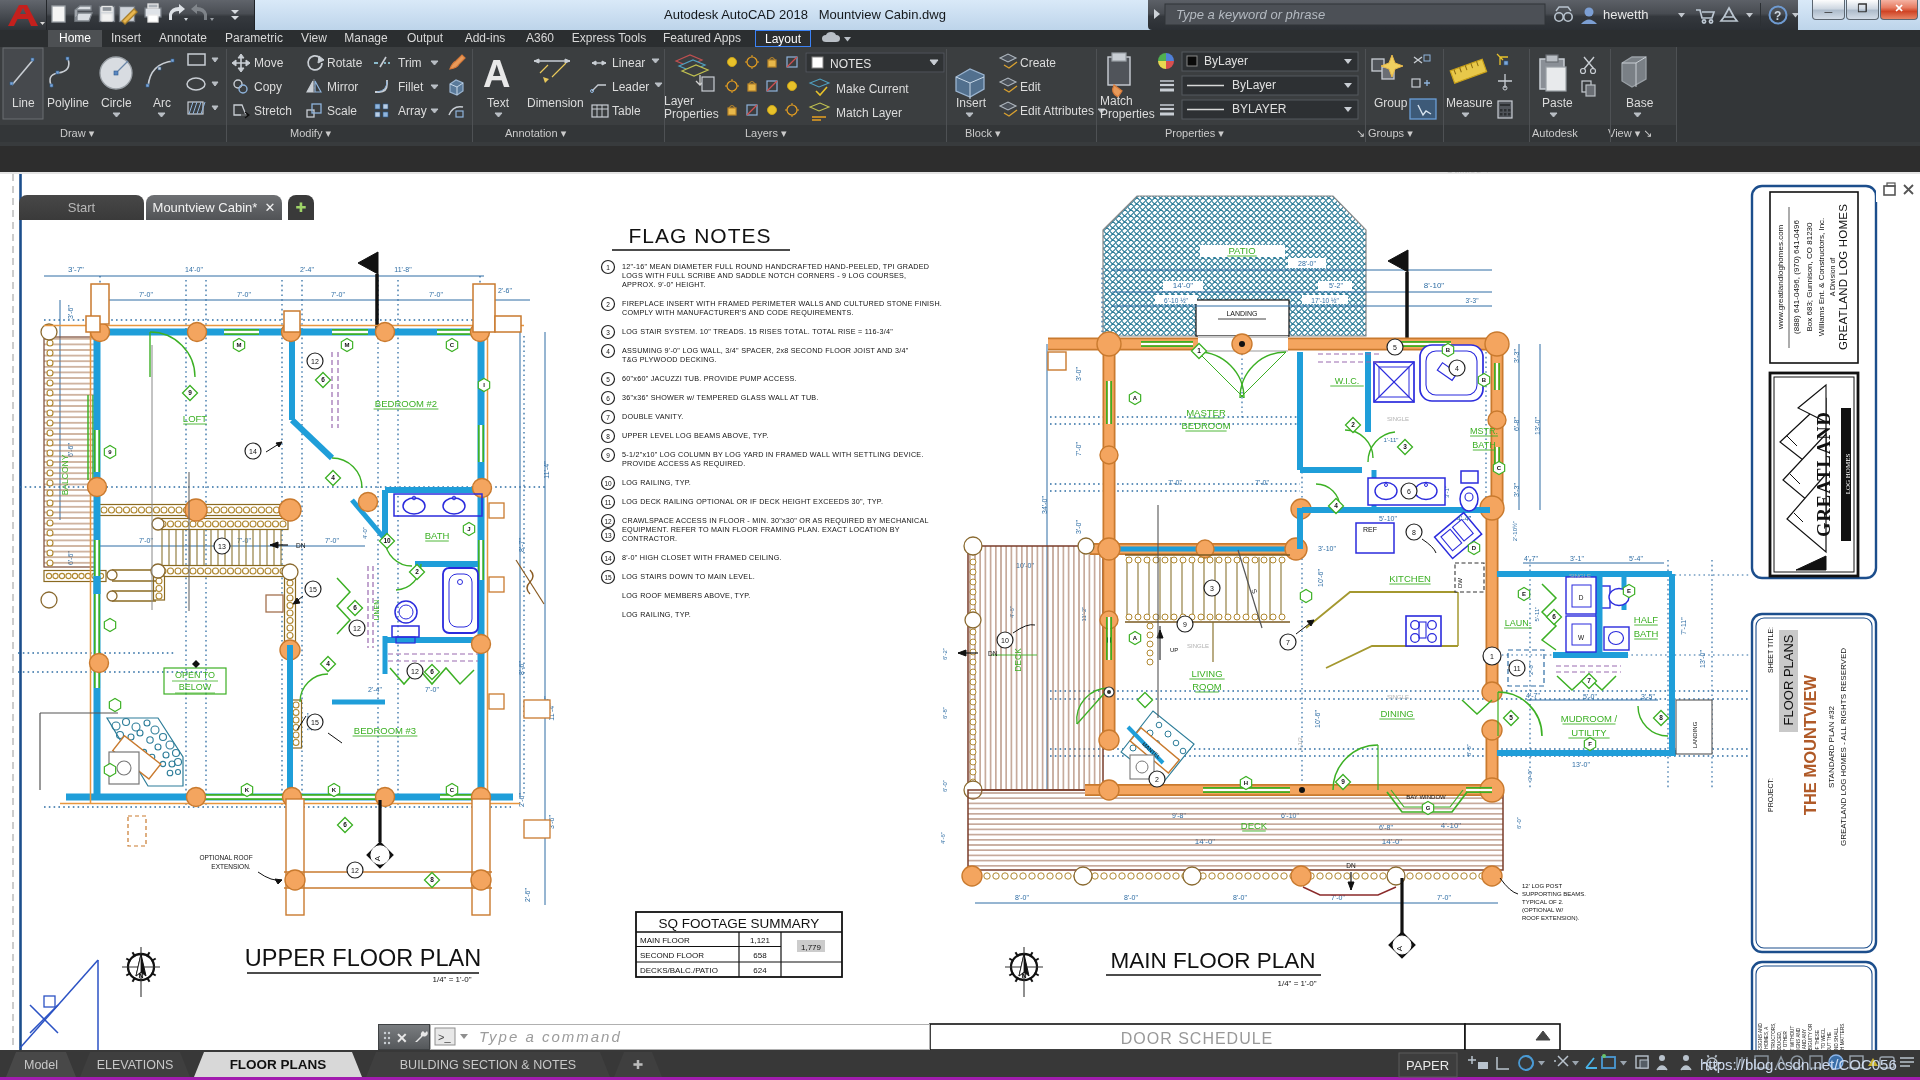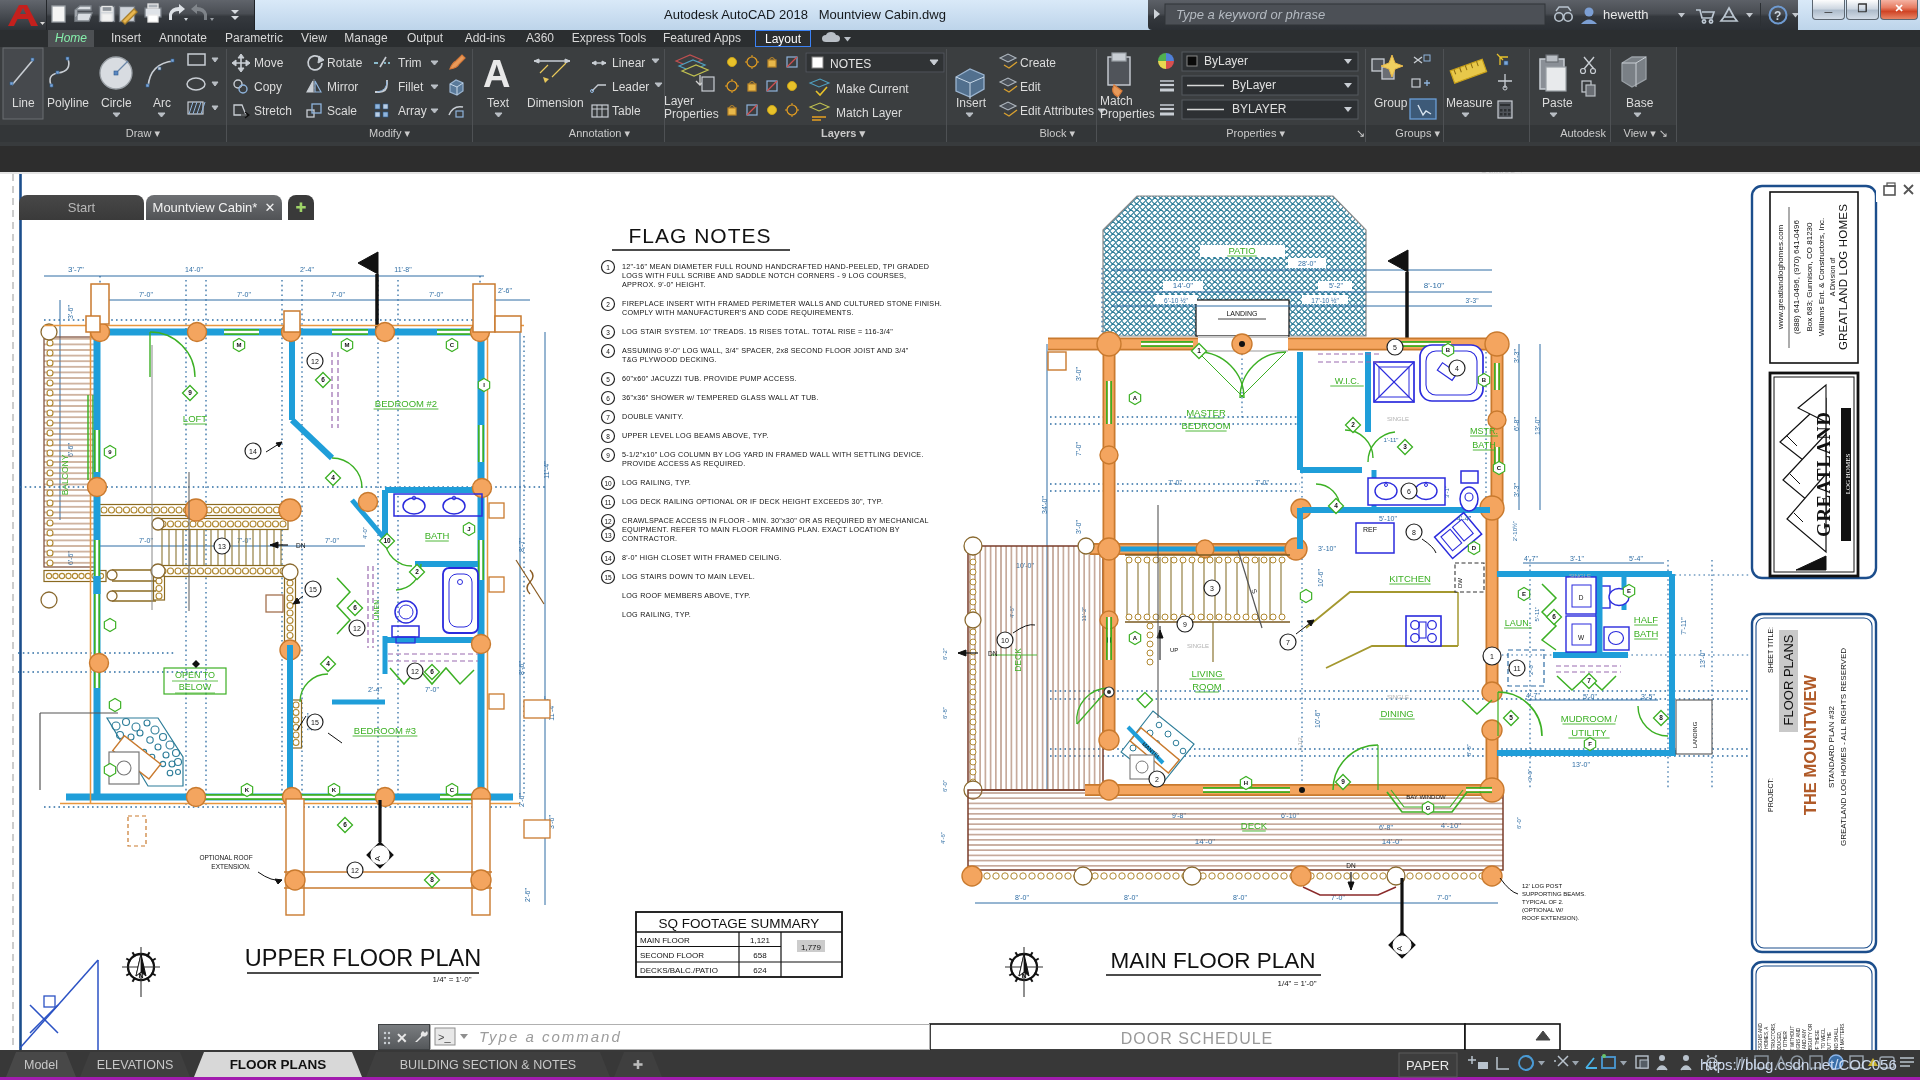--- a/index.html
+++ b/index.html
@@ -20,21 +20,21 @@
 border-radius:0 0 0 4px;}
 .winbtn{position:absolute;top:0;height:20px;border:1px solid #5c6670;border-top:none;
 border-radius:0 0 4px 4px;background:linear-gradient(#fdfdfd,#cfd8e2 45%,#aebccb 55%,#d3dde8);}
 #btnclose{background:linear-gradient(#f5b3a3,#e67c62 40%,#cf4425 60%,#e78565);}
 .winglyph{position:absolute;font-size:11px;color:#333;font-weight:bold;width:100%;text-align:center;top:2px;}
 
 #ribtabs{position:absolute;left:0;top:30px;width:1920px;height:17px;background:#2b2e30;}
 #ribtabs .rtab{position:absolute;top:0;height:17px;line-height:17px;font-size:12px;color:#d9d9d9;text-align:center;}
 #ribbon{position:absolute;left:0;top:47px;width:1920px;height:95px;background:#3b3e40;}
 #panlabels{position:absolute;left:0;top:125px;width:1676px;height:17px;background:#333638;}
-.plabel{position:absolute;top:1px;font-size:11px;color:#cbcbcb;text-align:right;line-height:15px;}
+.plabel{position:absolute;top:1px;font-size:11px;color:#cbcbcb;text-align:left;line-height:15px;}
 #ribbonrest{position:absolute;left:1676px;top:47px;width:244px;height:95px;background:#333638;}
 
 #ftabs{position:absolute;left:0;top:142px;width:1920px;height:30px;background:#2d2d2d;border-top:4px solid #383b3d;}
 .ftab{position:absolute;top:5px;height:25px;border-radius:8px 8px 0 0;font-size:13px;color:#b9b9b9;text-align:center;margin-top:44px;}
 
 #canvas{position:absolute;left:0;top:172px;width:1920px;height:908px;background:#ffffff;}
 
 #cmdbar{position:absolute;left:378px;top:1024px;width:1167px;height:26px;}
 #cmdgrip{position:absolute;left:0;top:0;width:52px;height:26px;
 background:linear-gradient(#7a7d80,#55585b);border:1px solid #3f4244;}
@@ -1307,21 +1307,21 @@
     <div class="winglyph" style="top:6px;">─</div>
   </div>
 <div class="winbtn" id="btnmax" style="left:1846px;width:33px;">
     <div class="winglyph">❐</div>
   </div>
 <div class="winbtn" id="btnclose" style="left:1880px;width:38px;">
     <div class="winglyph" style="color:#fff;">✕</div>
   </div>
 
 <div id="ribtabs">
-  <div class="rtab" style="left:48px;width:46px;background:#4d5053;color:#86efac;font-style:italic;">Home</div>
+  <div class="rtab" style="left:48px;width:54px;background:#4d5053;color:#ffffff;">Home</div>
   <div class="rtab" style="left:102px;width:48px;">Insert</div>
   <div class="rtab" style="left:150px;width:66px;">Annotate</div>
   <div class="rtab" style="left:216px;width:76px;">Parametric</div>
   <div class="rtab" style="left:292px;width:44px;">View</div>
   <div class="rtab" style="left:336px;width:60px;">Manage</div>
   <div class="rtab" style="left:396px;width:58px;">Output</div>
   <div class="rtab" style="left:454px;width:62px;">Add-ins</div>
   <div class="rtab" style="left:516px;width:48px;">A360</div>
   <div class="rtab" style="left:564px;width:90px;">Express Tools</div>
   <div class="rtab" style="left:654px;width:96px;">Featured Apps</div>
@@ -1556,21 +1556,21 @@
 <path d="M1622,16 l14,0 l10,-6 M1636,16 l0,24" stroke="#c9ced4" stroke-width="1" fill="none"></path>
 <text x="1626" y="60" font-size="12" fill="#dcdcdc" text-anchor="start">Base</text>
 <path d="M1634,66 l7,0 l-3.5,4 z" stroke="#b9bec4" stroke-width="1" fill="#b9bec4"></path>
 </svg>
 </div>
 <div id="ribbonrest"></div>
 <div id="panlabels">
   <div class="plabel" style="left:60px;width:100px;">Draw ▾</div>
   <div class="plabel" style="left:290px;width:120px;">Modify ▾</div>
   <div class="plabel" style="left:505px;width:125px;">Annotation ▾</div>
-  <div class="plabel" style="left:745px;width:120px;font-weight:bold;">Layers ▾</div>
+  <div class="plabel" style="left:745px;width:120px;">Layers ▾</div>
   <div class="plabel" style="left:965px;width:110px;">Block ▾</div>
   <div class="plabel" style="left:1165px;width:120px;">Properties ▾</div>
   <div class="plabel" style="left:1356px;width:8px;">↘</div>
   <div class="plabel" style="left:1368px;width:72px;">Groups ▾</div>
   <div class="plabel" style="left:1446px;width:78px;margin-top:36px;">Utilities ▾</div>
   <div class="plabel" style="left:1532px;width:74px;">Autodesk</div>
   <div class="plabel" style="left:1608px;width:60px;">View ▾ ↘</div>
 </div>
 <svg width="1920" height="95" style="position:absolute;left:0;top:47px;pointer-events:none;">
  <g fill="#4e5154">

